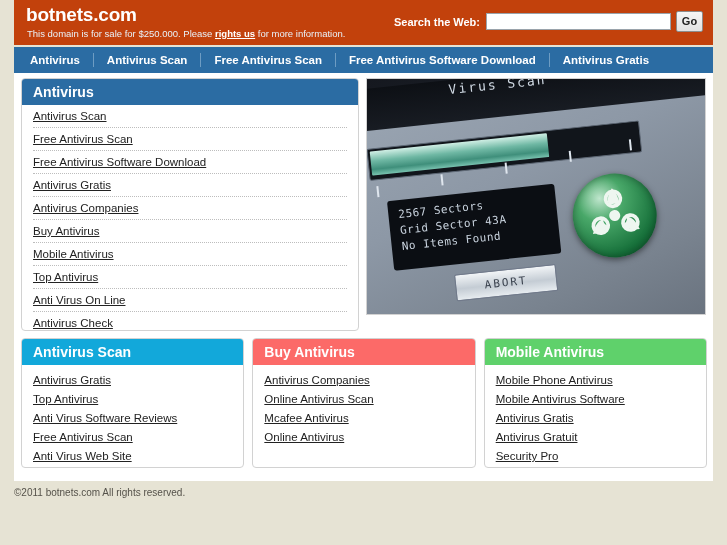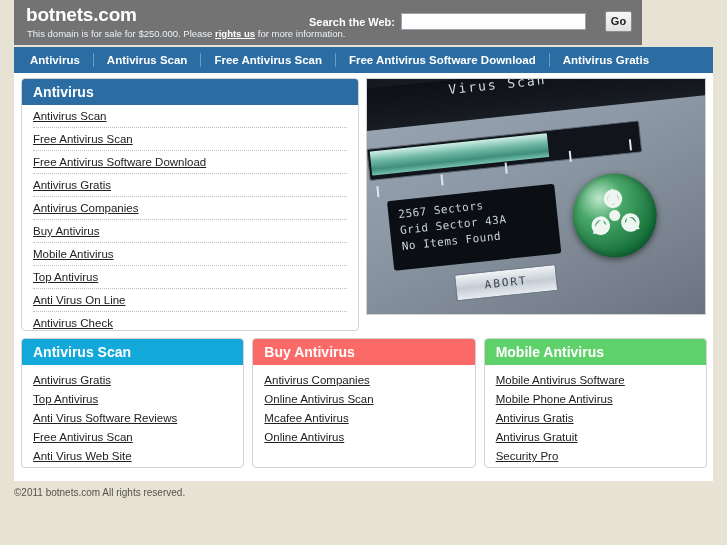--- a/index.html
+++ b/index.html
@@ -21,23 +21,23 @@
     height: 545px;
     position: relative;
     box-sizing: border-box;
   }
 
   
   .header {
     position: absolute;
     left: 14px;
     top: 0;
-    width: 628px;
+    width: 699px;
     height: 45px;
-    background: #737373;
+    background: #c2410c;
     box-sizing: border-box;
   }
   .brand {
     position: absolute;
     left: 12px;
     top: 4px;
     color: #ffffff;
     font-size: 19px;
     font-weight: bold;
     letter-spacing: -0.2px;
@@ -75,21 +75,21 @@
     height: 17px;
     border: 1px solid #9aa3ab;
     background: #ffffff;
     font-family: "Liberation Sans", sans-serif;
     font-size: 11px;
     padding: 0 3px;
     box-sizing: border-box;
     outline: none;
   }
   .go-button {
-    margin-left: 19px;
+    margin-left: 5px;
     width: 27px;
     height: 21px;
     background: linear-gradient(#f6f6f6, #e2e2e2);
     border: 1px solid #8d8d8d;
     border-radius: 2px;
     font-family: "Liberation Sans", sans-serif;
     font-size: 11px;
     font-weight: bold;
     color: #222;
     cursor: pointer;
@@ -451,22 +451,22 @@
           <div class="sm-link"><a href="#">Antivirus Companies</a></div>
           <div class="sm-link"><a href="#">Online Antivirus Scan</a></div>
           <div class="sm-link"><a href="#">Mcafee Antivirus</a></div>
           <div class="sm-link"><a href="#">Online Antivirus</a></div>
         </div>
       </div>
 
       <div class="panel sm-panel">
         <div class="panel-head" style="background:#5fd16b;">Mobile Antivirus</div>
         <div class="panel-body">
+          <div class="sm-link"><a href="#">Mobile Phone Antivirus</a></div>
           <div class="sm-link"><a href="#">Mobile Antivirus Software</a></div>
-          <div class="sm-link"><a href="#">Mobile Phone Antivirus</a></div>
           <div class="sm-link"><a href="#">Antivirus Gratis</a></div>
           <div class="sm-link"><a href="#">Antivirus Gratuit</a></div>
           <div class="sm-link"><a href="#">Security Pro</a></div>
         </div>
       </div>
 
     </div>
   </div>
 
   <div class="footer">

